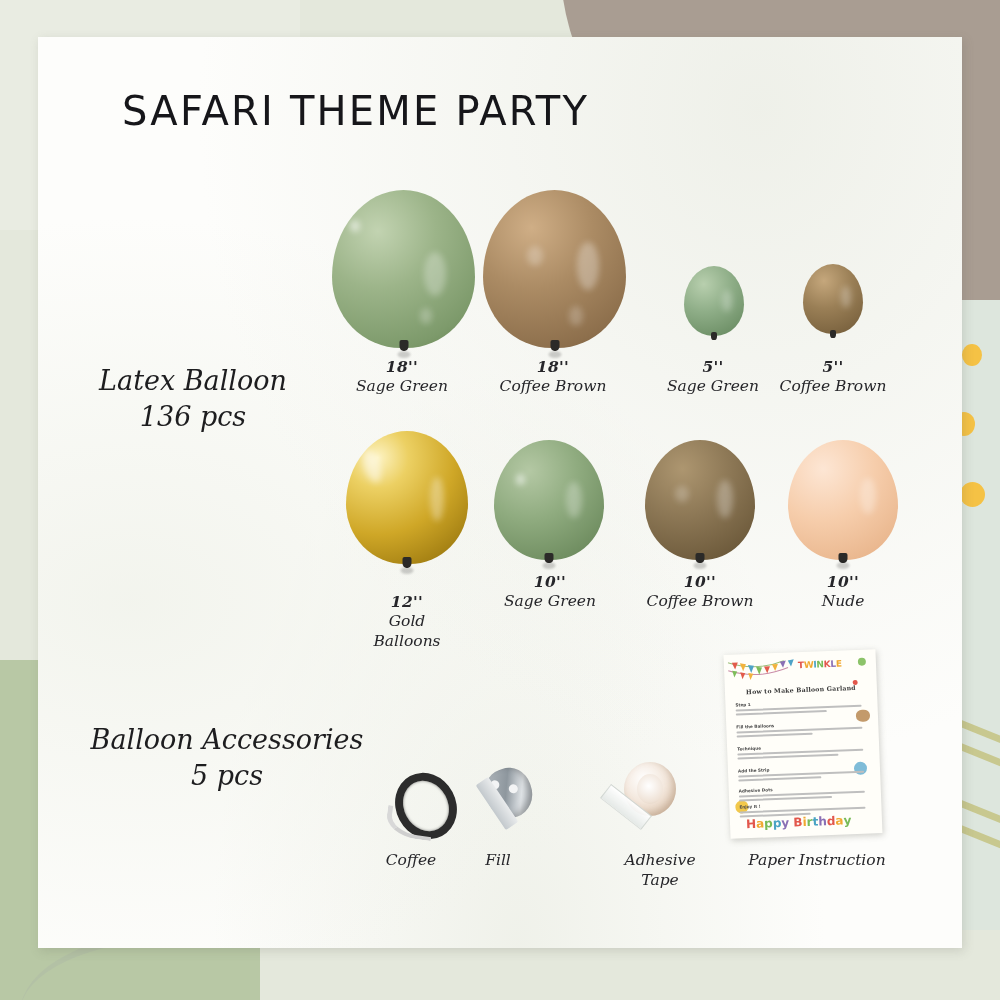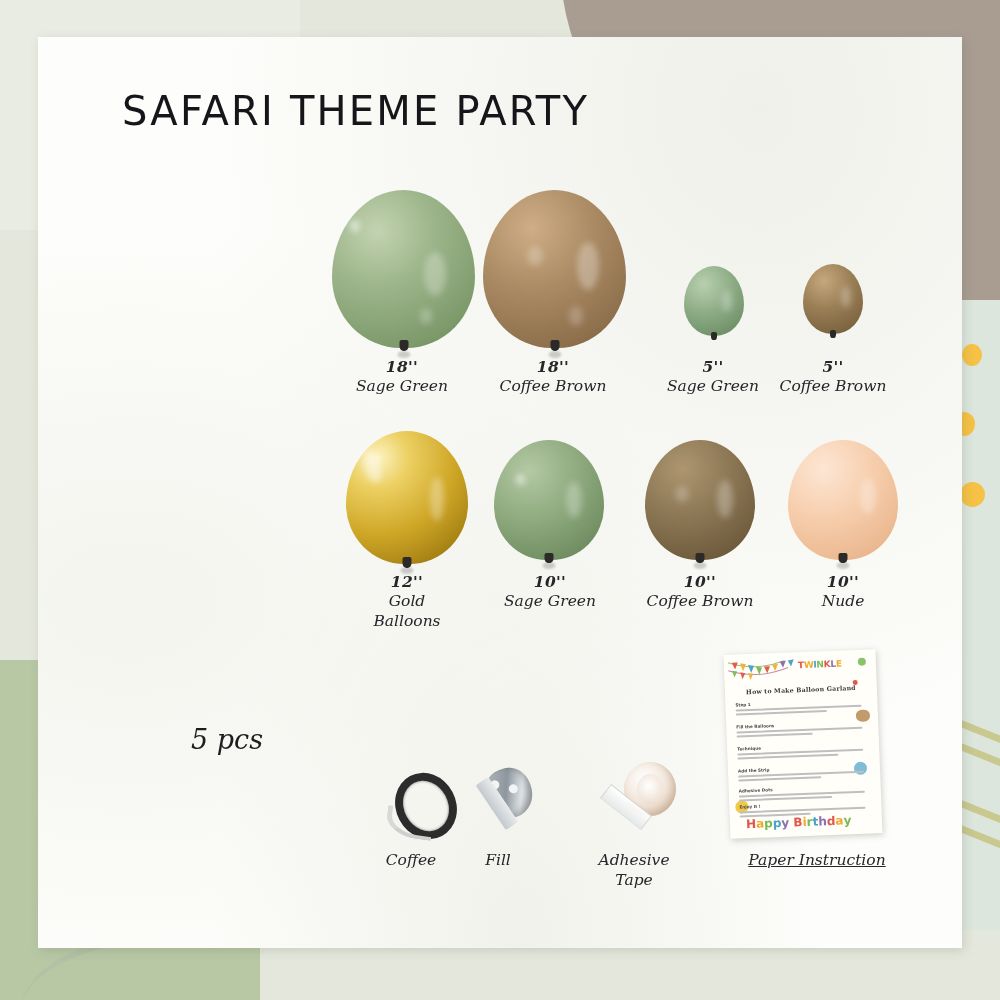--- a/index.html
+++ b/index.html
@@ -203,20 +203,24 @@
   <div class="stripe" style="left:958px;top:742px;width:120px;transform:rotate(22deg);"></div>
   <div class="stripe" style="left:956px;top:798px;width:120px;transform:rotate(22deg);"></div>
   <div class="stripe" style="left:958px;top:824px;width:120px;transform:rotate(22deg);"></div>
 
   <div class="card">
     <div class="card-wash"></div>
   </div>
 
   <div class="title">SAFARI THEME PARTY</div>
 
+  <div class="side-label" style="left:78px;top:363px;width:230px;">
+    <span>Latex Balloon</span>
+    <span class="l2">136 pcs</span>
+  </div>
 
   <div class="balloon" style="left:332px;top:190px;width:143px;height:158px;">
     <div class="body" style="background:radial-gradient(circle at 32% 26%, #c2d3b1 0%, #9cb489 38%, #7d9a6b 78%, #64814f 100%);">
       <div class="hi1" style="left:18px;top:30px;width:10px;height:12px;"></div>
       <div class="hi2" style="left:92px;top:62px;width:22px;height:44px;opacity:.5;"></div>
       <div class="hi3" style="left:88px;top:118px;width:12px;height:16px;opacity:.45;"></div>
     </div>
     <div class="neck" style="top:150px;"></div>
     <div class="knot" style="top:161px;"></div>
   </div>
@@ -291,39 +295,40 @@
   </div>
 
   <div class="balloon" style="left:788px;top:440px;width:110px;height:120px;">
     <div class="body" style="background:radial-gradient(circle at 32% 24%, #fde6d4 0%, #f6cdab 44%, #e9b68d 84%, #dba478 100%);">
       <div class="hi2" style="left:72px;top:38px;width:16px;height:36px;opacity:.55;"></div>
     </div>
     <div class="neck" style="top:113px;height:10px;"></div>
     <div class="knot" style="top:122px;"></div>
   </div>
 
-  <div class="cap" style="left:327px;top:572px;">
+  <div class="cap" style="left:327px;top:592px;">
     <span class="size">12''</span>
     <span class="nm">Gold</span>
     <span class="nm">Balloons</span>
   </div>
   <div class="cap" style="left:470px;top:572px;">
     <span class="size">10''</span>
     <span class="nm">Sage Green</span>
   </div>
   <div class="cap" style="left:620px;top:572px;">
     <span class="size">10''</span>
     <span class="nm">Coffee Brown</span>
   </div>
   <div class="cap" style="left:763px;top:572px;">
     <span class="size">10''</span>
     <span class="nm">Nude</span>
   </div>
 
   <div class="side-label" style="left:72px;top:722px;width:310px;">
+    <span>Balloon Accessories</span>
     <span class="l2">5 pcs</span>
   </div>
 
   <div class="acc" style="left:386px;top:770px;width:70px;height:70px;">
     <div class="ribbon-roll" style="left:10px;top:2px;"></div>
     <div class="ribbon-tail" style="left:0px;top:38px;"></div>
   </div>
 
   <div class="acc" style="left:472px;top:766px;width:70px;height:76px;">
     <div class="strip-roll" style="left:14px;top:2px;">
@@ -419,21 +424,21 @@
       </div>
     </div>
   </div>
 
   <div class="cap" style="left:331px;top:851px;">
     <span class="nm">Coffee</span>
   </div>
   <div class="cap" style="left:418px;top:851px;">
     <span class="nm">Fill</span>
   </div>
-  <div class="cap" style="left:554px;top:851px;">
+  <div class="cap" style="left:580px;top:851px;">
     <span class="nm">Adhesive</span>
     <span class="nm">Tape</span>
   </div>
-  <div class="cap" style="left:722px;top:851px;width:190px;text-decoration:underline;">
+  <div class="cap" style="left:722px;top:851px;width:190px;">
     <span class="nm">Paper Instruction</span>
   </div>
 
 </div>
 
 </body></html>

